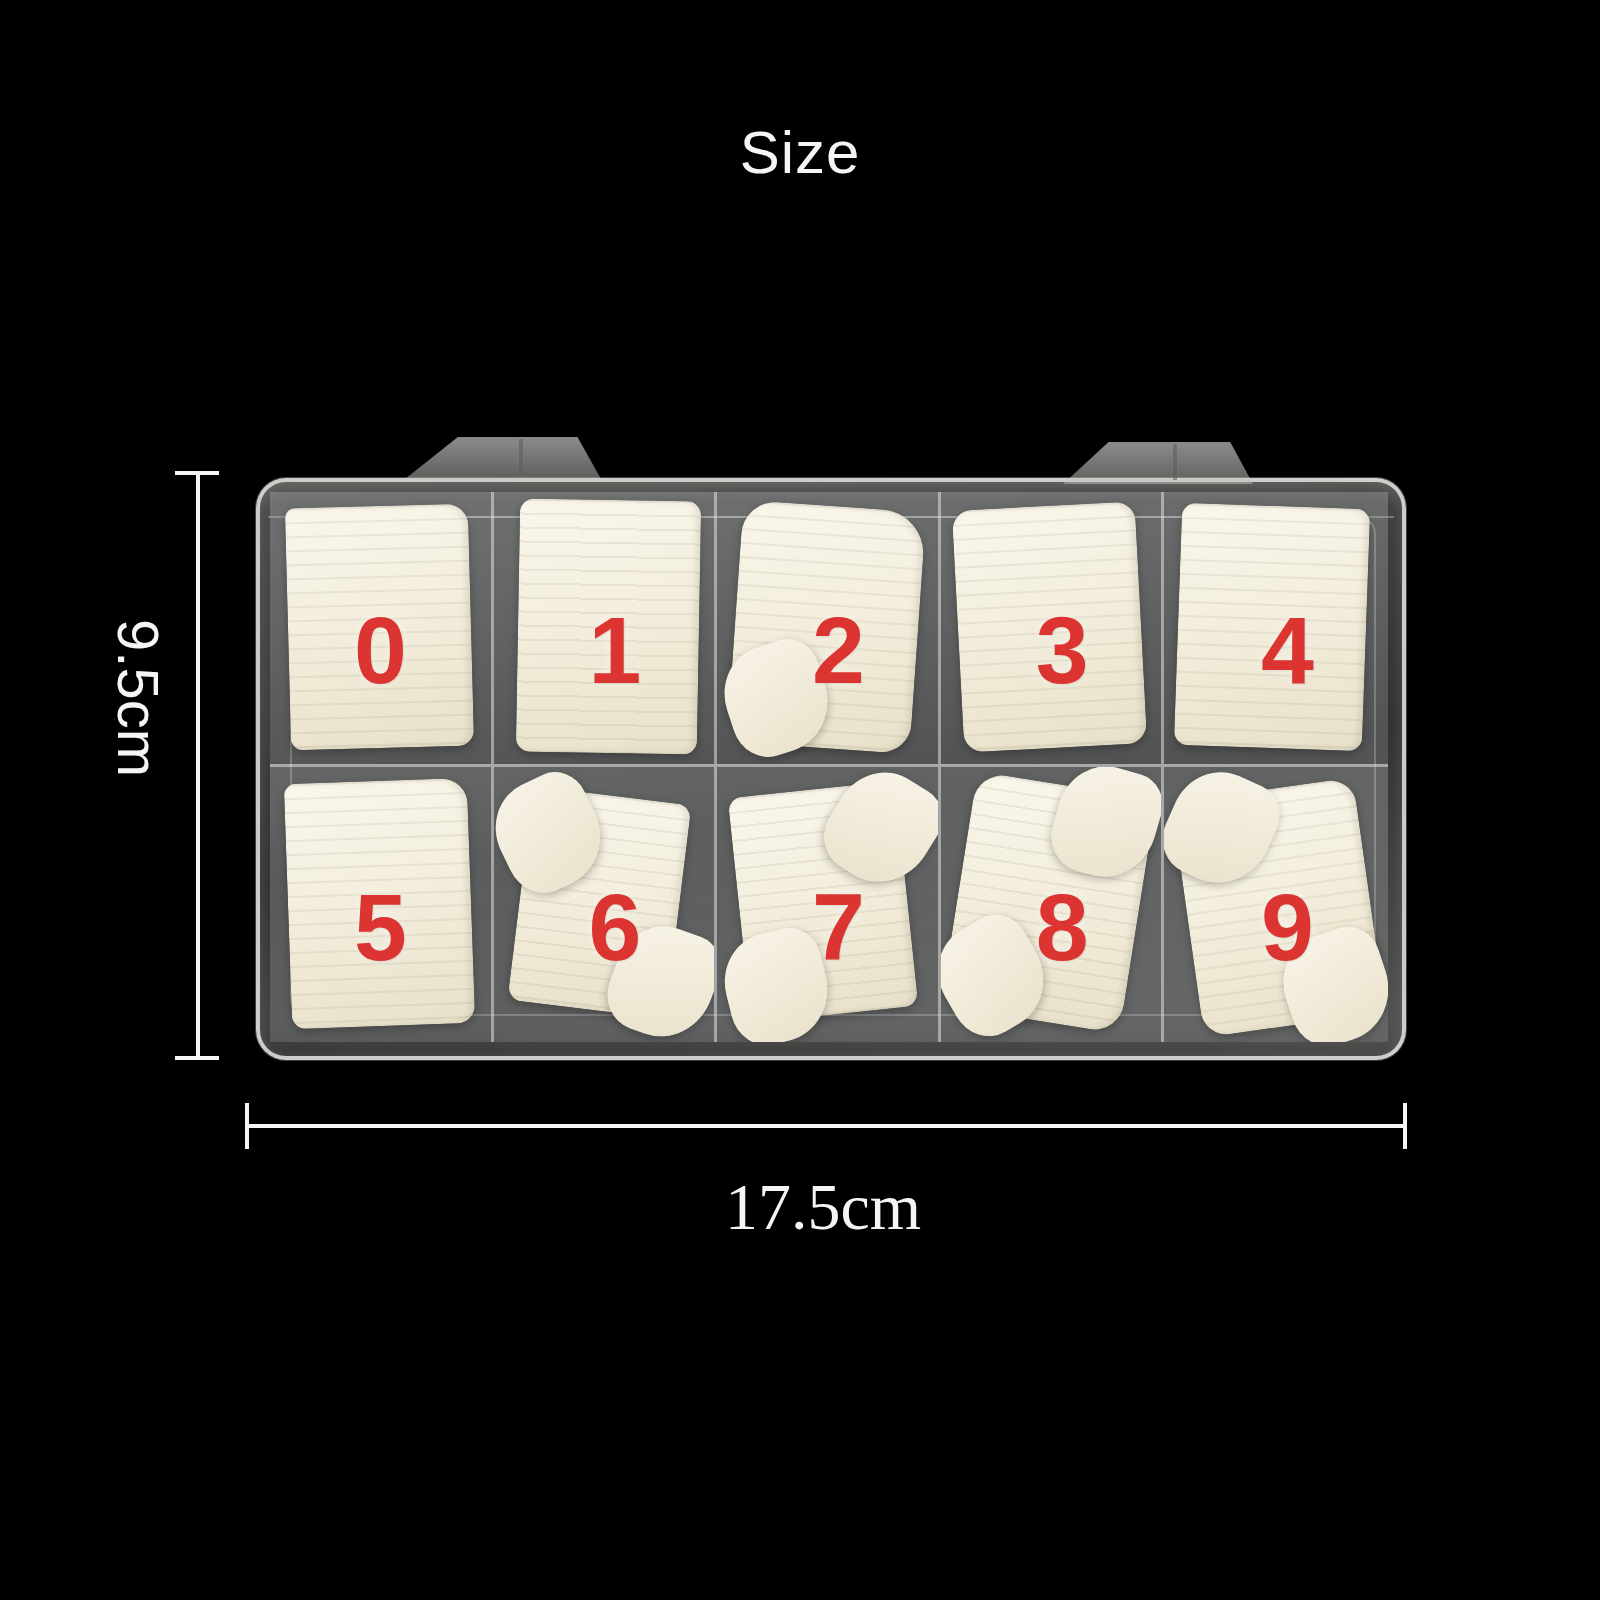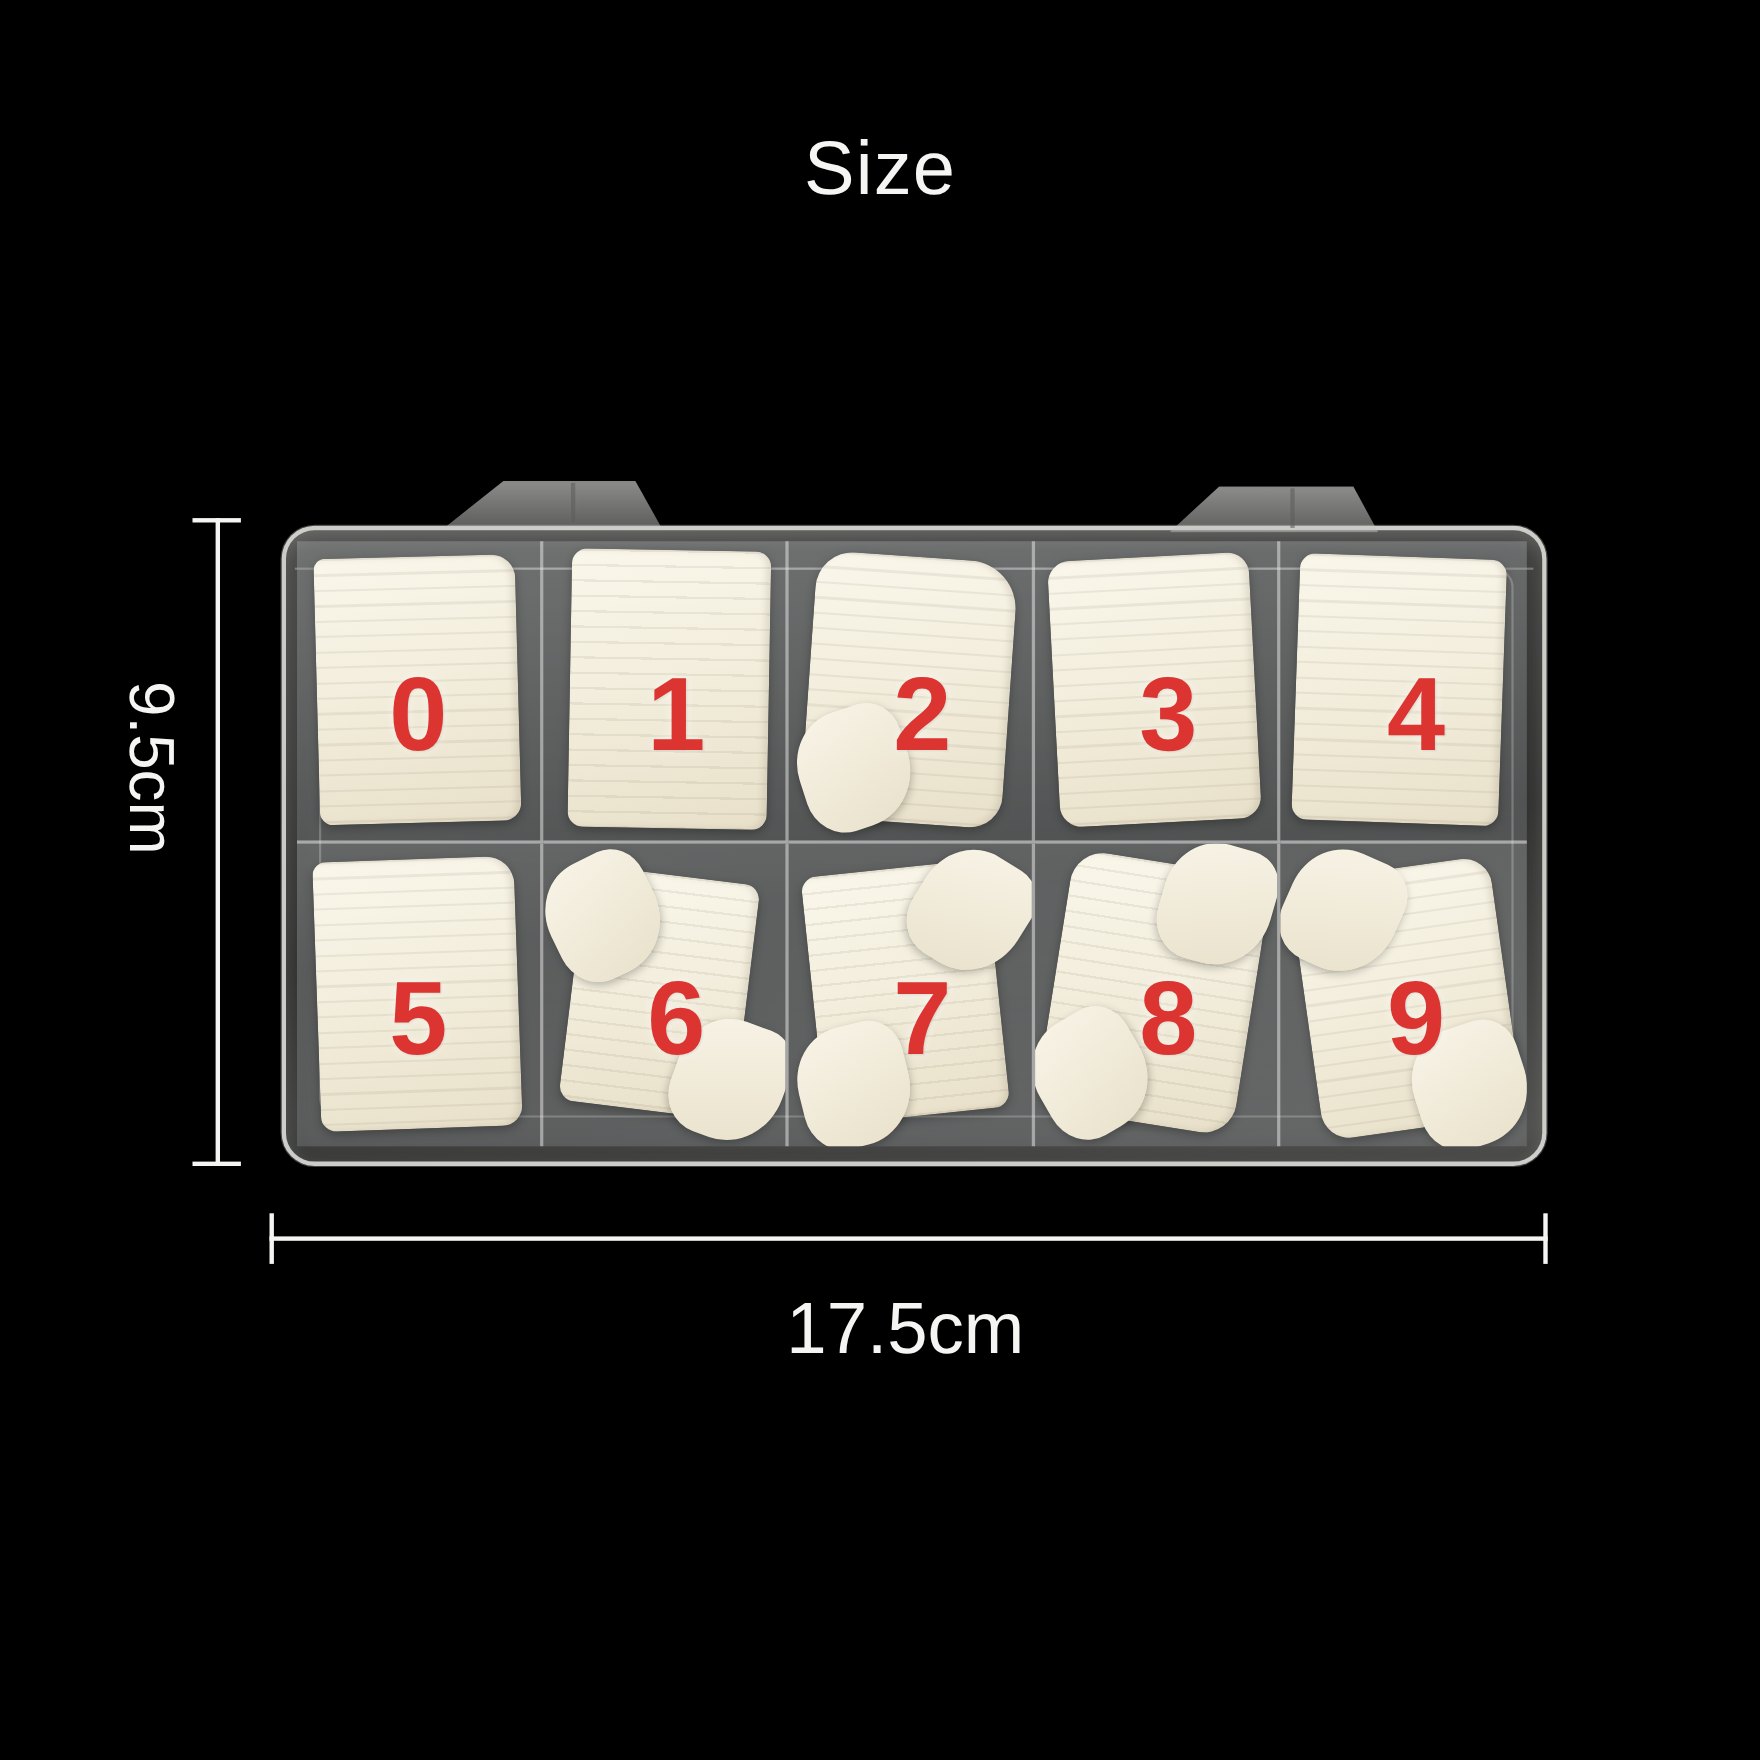--- a/index.html
+++ b/index.html
@@ -13,21 +13,21 @@
   html,body{width:1600px;height:1600px;}
   body{
     background:var(--background,#000);
     font-family:"Liberation Sans","DejaVu Sans",sans-serif;
     position:relative;overflow:hidden;
   }
   
   .title{
     position:absolute;left:0;top:105px;width:1600px;
     text-align:center;color:var(--label-white,#f5f5f3);
-    font-size:69px;line-height:96px;font-weight:400;letter-spacing:1px;
+    font-size:60px;line-height:96px;font-weight:400;letter-spacing:1px;
   }
   
   .box{
     position:absolute;left:256px;top:478px;width:1150px;height:582px;
     border-radius:30px;
     border:4px solid rgba(228,228,225,0.85);
     background:linear-gradient(172deg,rgba(200,200,197,0.38) 0%,rgba(168,168,165,0.30) 55%,rgba(206,206,203,0.42) 100%);
     box-shadow:0 0 0 1px rgba(110,110,108,0.6), inset 0 6px 16px rgba(255,255,255,0.20), inset 0 -10px 20px rgba(0,0,0,0.22);
   }
   .box-seam{
@@ -112,21 +112,21 @@
     position:absolute;left:138px;top:698px;
     transform:translate(-50%,-50%) rotate(90deg);transform-origin:center;
     color:var(--label-white,#f5f5f3);font-size:58px;white-space:nowrap;
   }
   .hline{position:absolute;left:245px;top:1124px;width:1162px;height:4px;background:var(--label-white,#f5f5f3);}
   .hcap{position:absolute;top:1103px;width:4px;height:46px;background:var(--label-white,#f5f5f3);}
   .hcap.left{left:245px;}
   .hcap.right{left:1403px;}
   .hlabel{
     position:absolute;left:823px;top:1207px;transform:translate(-50%,-50%);
-    color:var(--label-white,#f5f5f3);font-size:66px;white-space:nowrap;
+    color:var(--label-white,#f5f5f3);font-size:66px;white-space:nowrap;font-family:Liberation Serif, serif;
   }
 </style>
 </head>
 <body>
 
 <div class="title">Size</div>
 
 <div class="box">
   <div class="lid-seam"></div>
   <div class="box-seam"></div>

